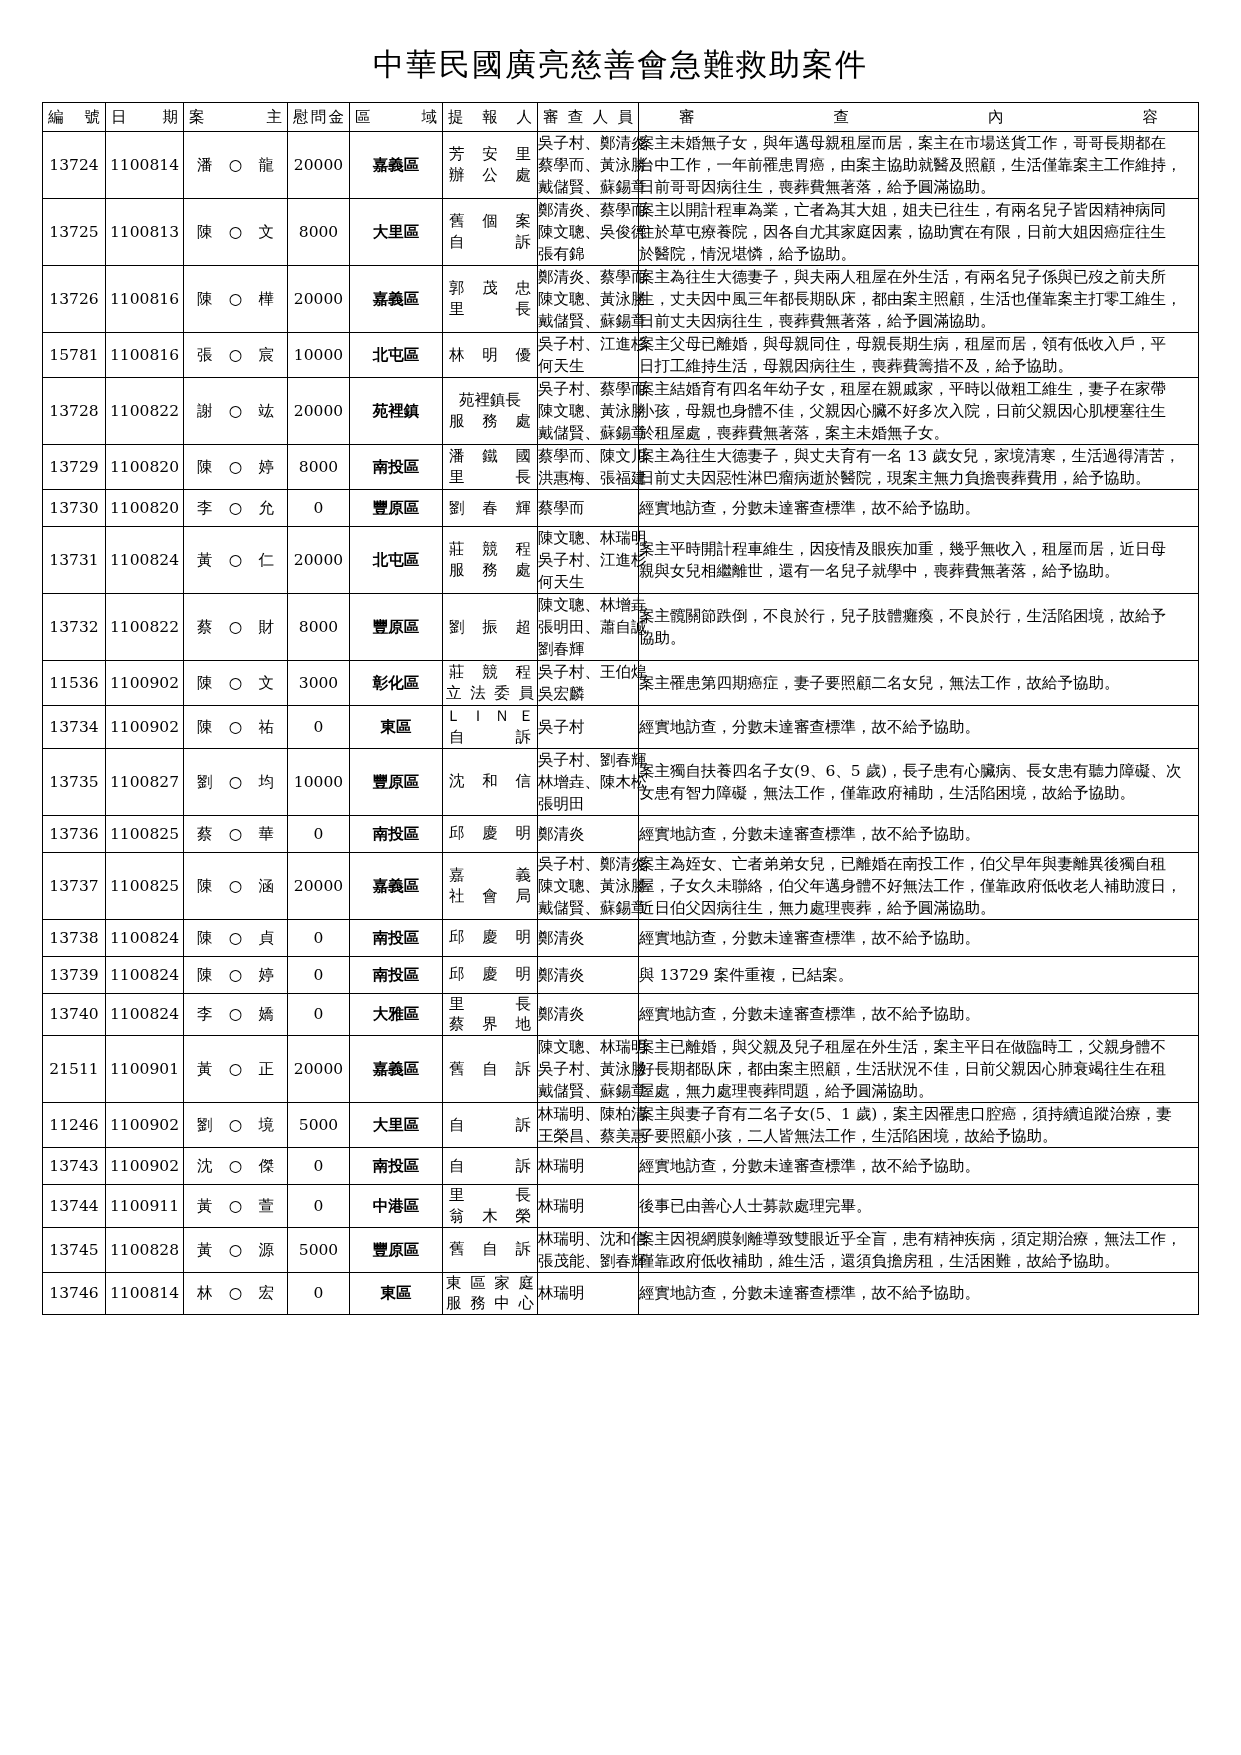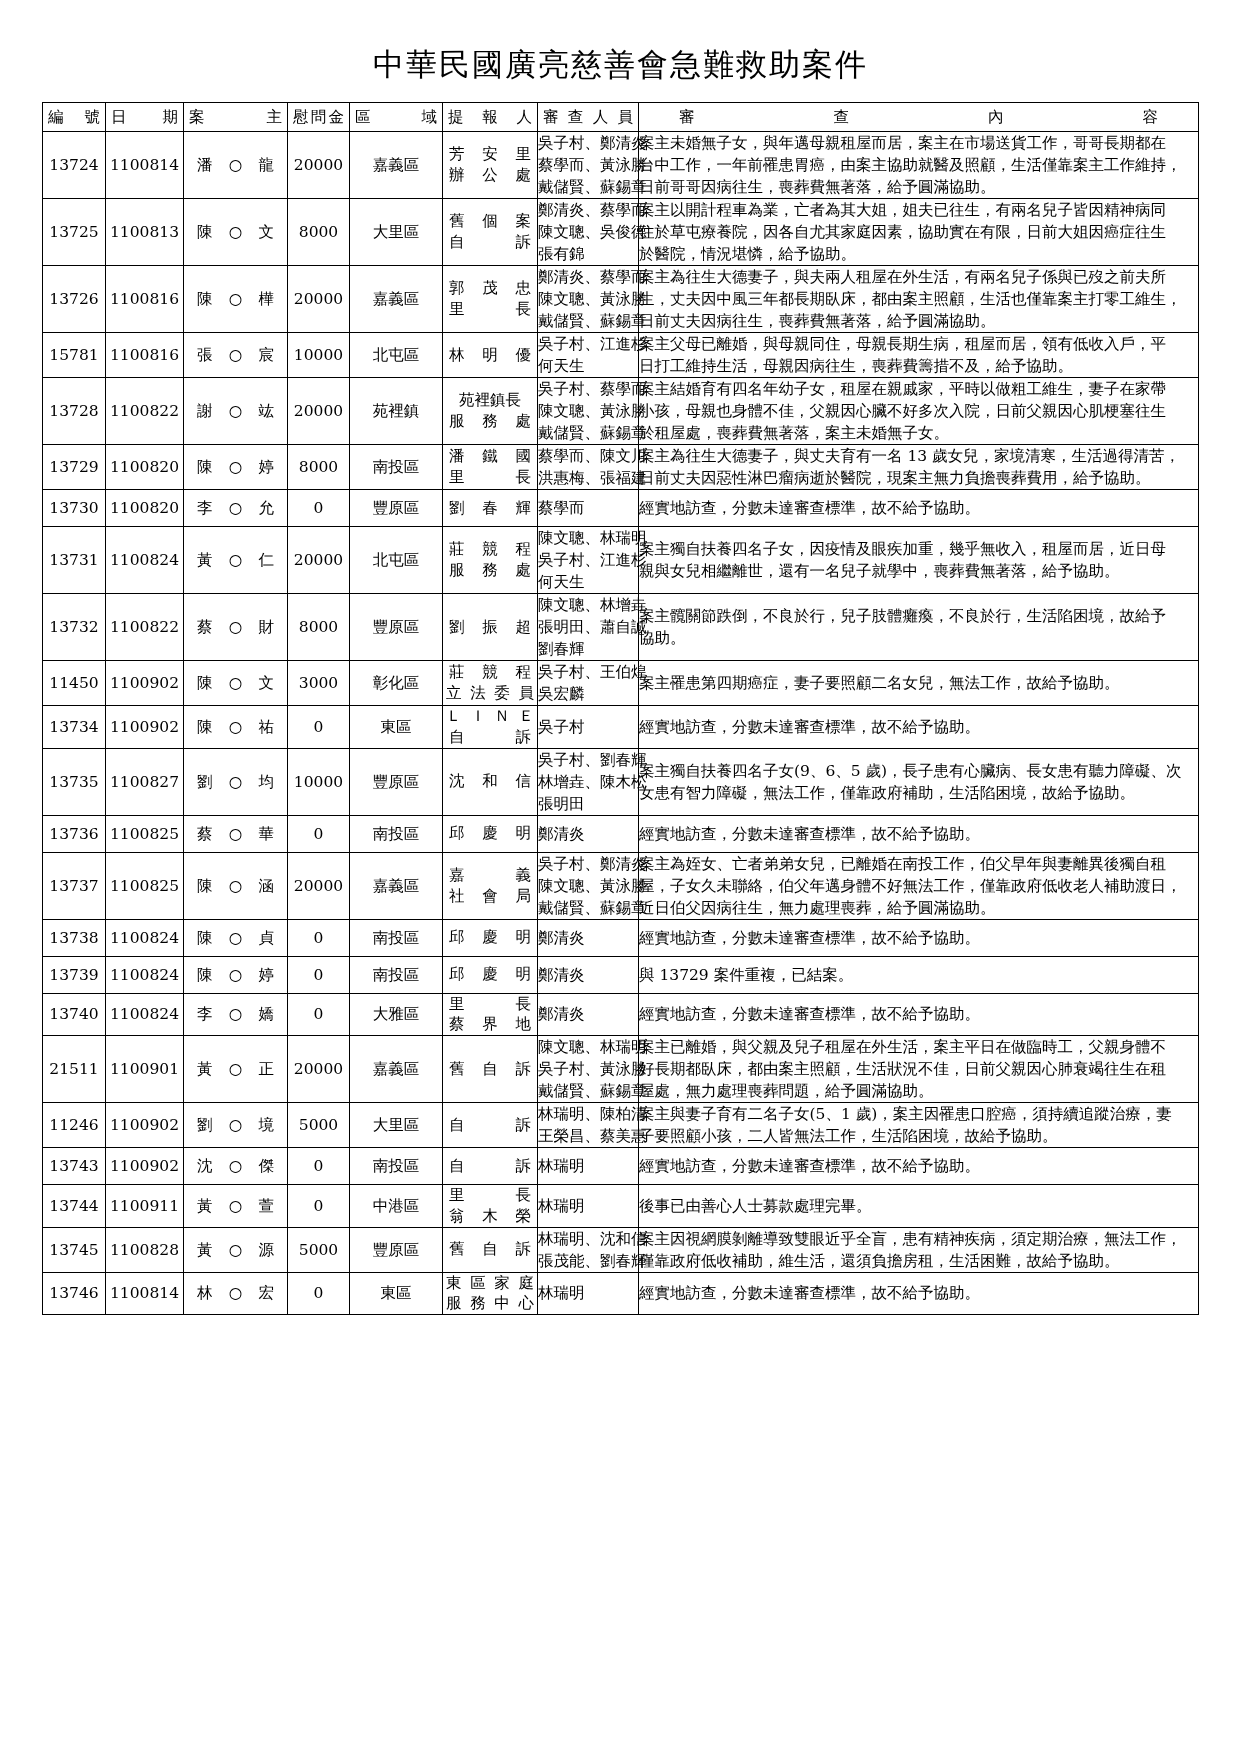--- a/index.html
+++ b/index.html
@@ -81,20 +81,21 @@
     height: 36px;
   }
   td.id-cell, td.date-cell, td.amount-cell {
     text-align: center;
     font-size: 16px;
     font-family: "DejaVu Serif", "Liberation Serif", serif;
   }
   td.area-cell {
     text-align: center;
     font-size: 15.5px;
+    font-weight: bold;
   }
   td.owner-cell {
     text-align: center;
     font-size: 15.5px;
   }
   .owner-inner {
     display: flex;
     justify-content: space-between;
     padding: 0 13px;
   }
@@ -374,21 +375,21 @@
           <td class="report-cell">
             <span class="rep-line">莊 競 程</span>
             <span class="rep-line">服 務 處</span>
           </td>
           <td class="review-cell">
             <span class="rv-line">陳文聰、林瑞明</span>
             <span class="rv-line">吳子村、江進杉</span>
             <span class="rv-line">何天生</span>
           </td>
           <td class="content-cell">
-            <span class="ct-line">案主獨自扶養四名子女，因疫情及眼疾加重，幾乎無收入，租屋而居，近日母</span>
+            <span class="ct-line">案主平時開計程車維生，因疫情及眼疾加重，幾乎無收入，租屋而居，近日母</span>
             <span class="ct-line">親與女兒相繼離世，還有一名兒子就學中，喪葬費無著落，給予協助。</span>
           </td>
         </tr>
         <tr>
           <td class="id-cell">13732</td>
           <td class="date-cell">1100822</td>
           <td class="owner-cell">
             <div class="owner-inner">
               <span>蔡</span>
               <span>○</span>
@@ -404,21 +405,21 @@
             <span class="rv-line">陳文聰、林增垚</span>
             <span class="rv-line">張明田、蕭自誠</span>
             <span class="rv-line">劉春輝</span>
           </td>
           <td class="content-cell">
             <span class="ct-line">案主髖關節跌倒，不良於行，兒子肢體癱瘓，不良於行，生活陷困境，故給予</span>
             <span class="ct-line">協助。</span>
           </td>
         </tr>
         <tr>
-          <td class="id-cell">11450</td>
+          <td class="id-cell">11536</td>
           <td class="date-cell">1100902</td>
           <td class="owner-cell">
             <div class="owner-inner">
               <span>陳</span>
               <span>○</span>
               <span>文</span>
             </div>
           </td>
           <td class="amount-cell">3000</td>
           <td class="area-cell">彰化區</td>

